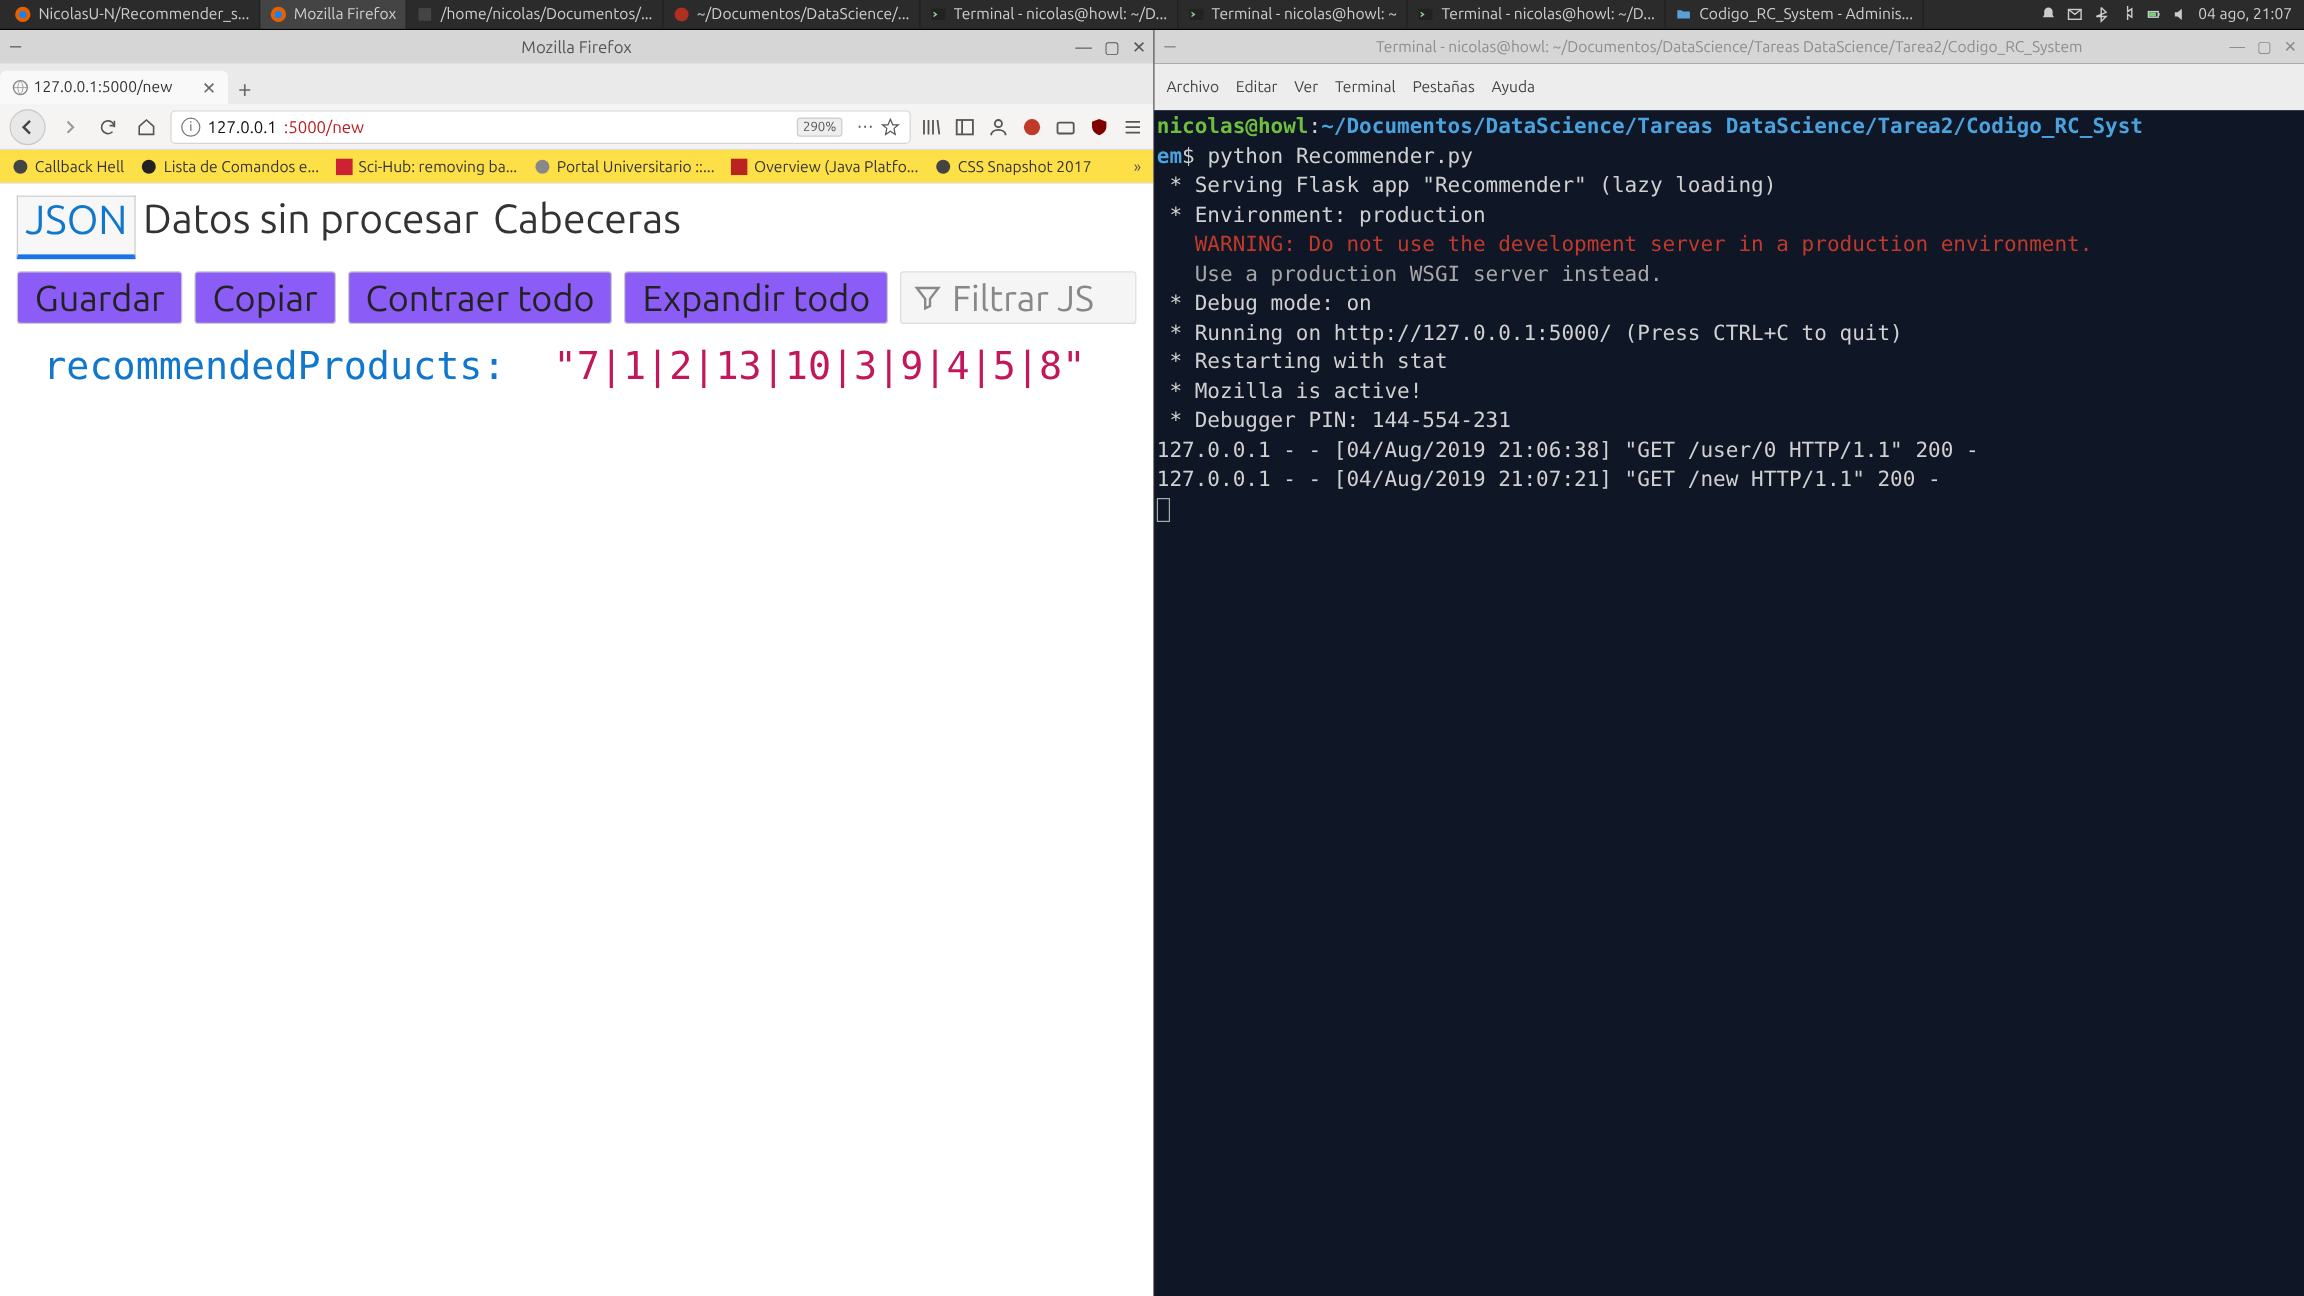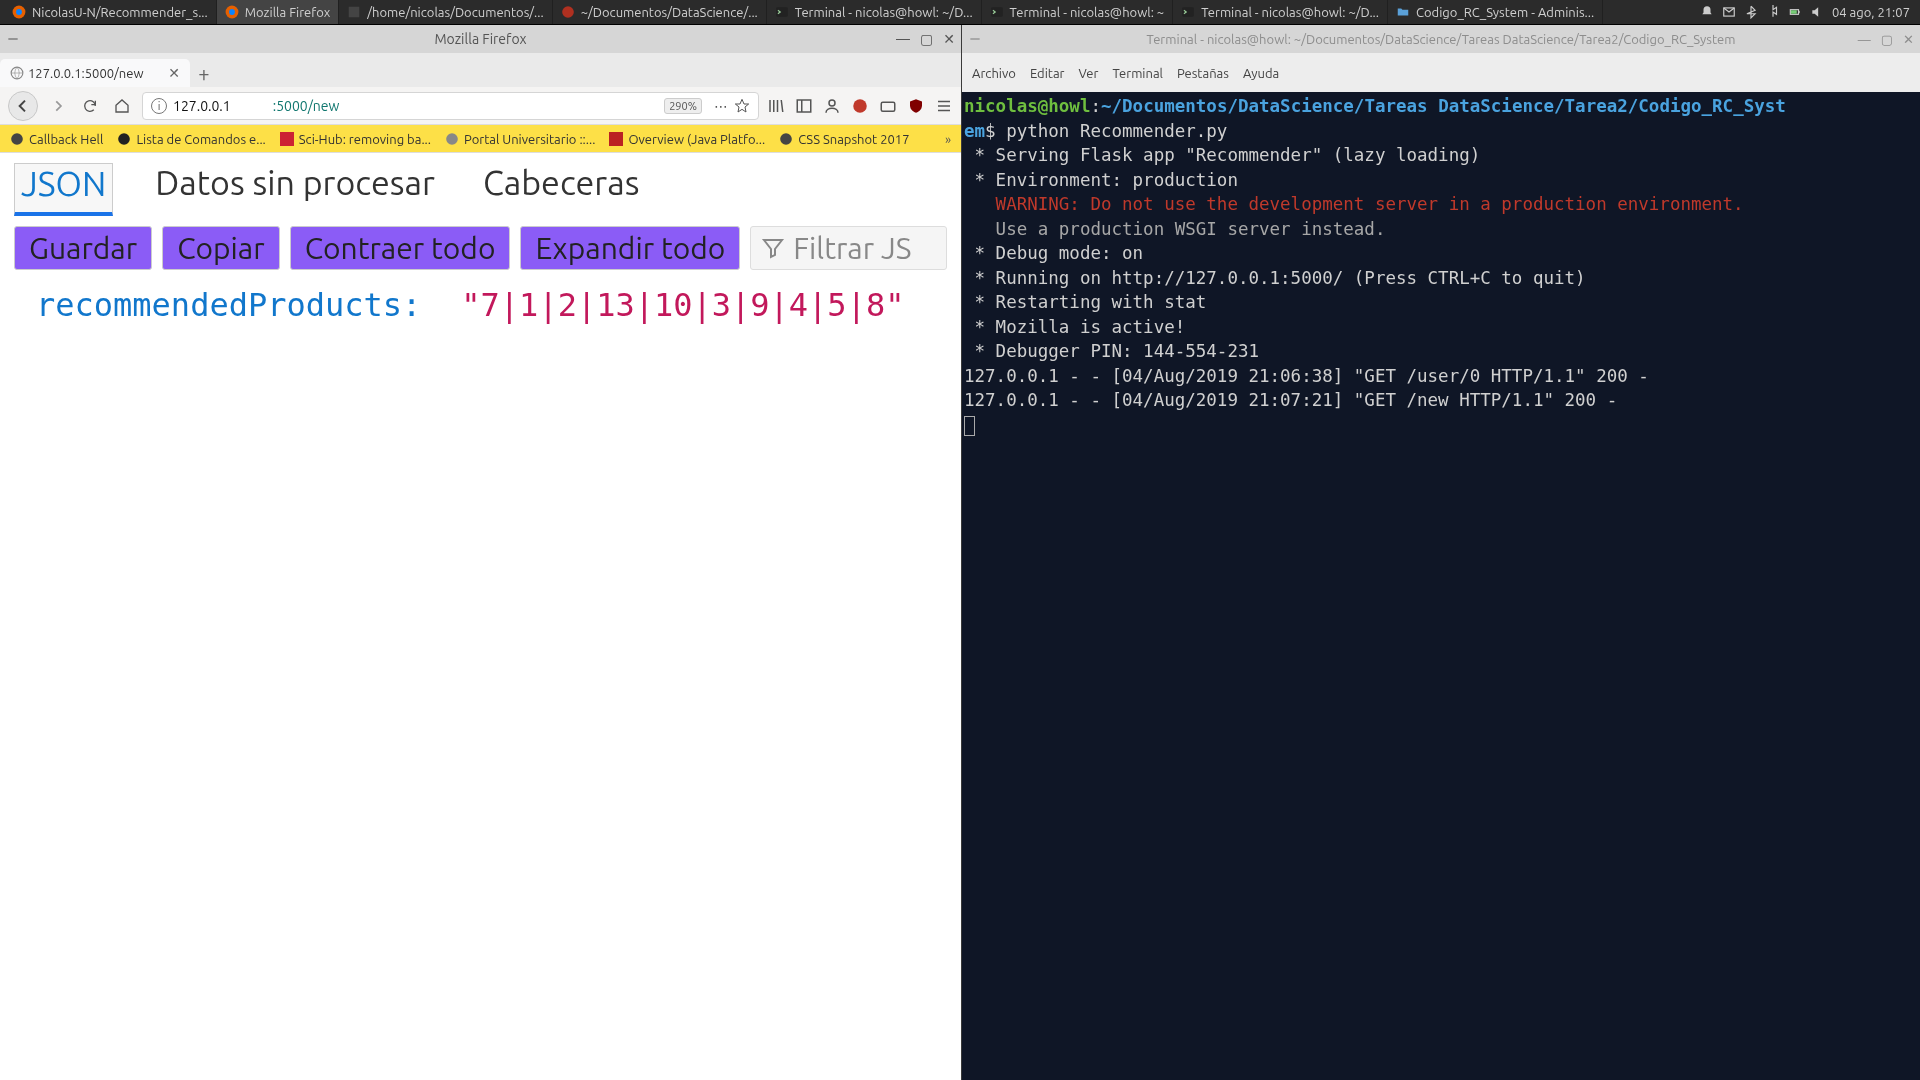--- a/index.html
+++ b/index.html
@@ -114,21 +114,21 @@
     font-size: 14px;
     color: #222;
     gap: 6px;
   }
   .urlbox .info-icon {
     width:16px; height:16px; border:1px solid #777; border-radius:50%;
     display:flex; align-items:center; justify-content:center;
     font-size:11px; color:#555;
   }
   .url-host { color: #111; }
-  .url-path { color: #0f766e; margin-left: 36px; }
+  .url-path { color: #b91c1c; }
   .zoom-badge {
     margin-left:auto; font-size:11px; color:#555;
     background:#eee; border:1px solid #ccc; border-radius:3px;
     padding:1px 4px;
   }
   .right-icons { display:flex; align-items:center; gap:10px; color:#555; }
   .right-icons .ico { width:18px; height:18px; }
 
   .bookmarks-row {
     height: 28px;
@@ -147,21 +147,20 @@
 
   
   .json-viewer {
     flex:1;
     background:#fff;
     display:flex; flex-direction:column;
   }
   .json-tabs {
     display:flex;
     padding: 10px 14px 0 14px;
-    gap: 36px;
     font-size: 34px;
     color:#333;
   }
   .json-tab { padding: 0 6px 10px 6px; cursor:pointer; }
   .json-tab.active {
     color:#1177cc;
     border-bottom: 4px solid #1a73e8;
     border-top:1px solid #ccc;
     border-left:1px solid #ccc;
     border-right:1px solid #ccc;

